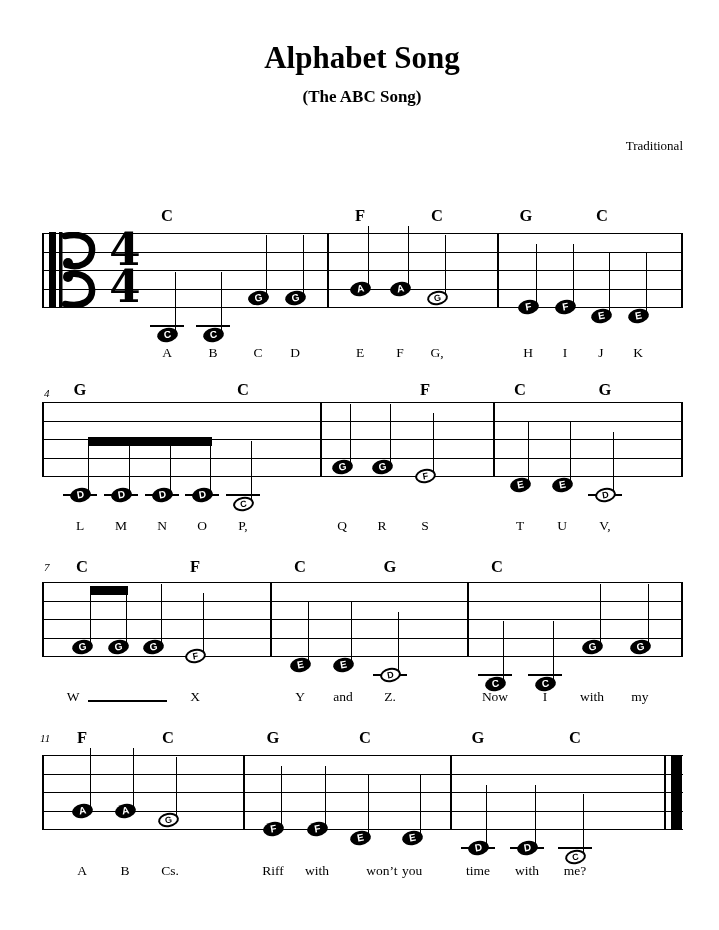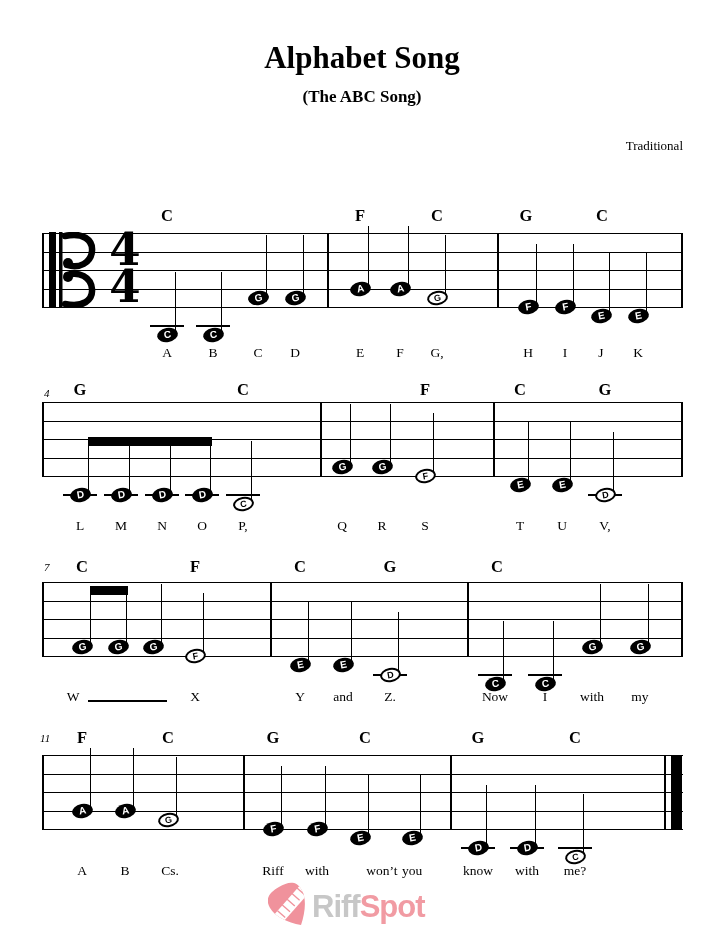--- a/index.html
+++ b/index.html
@@ -333,40 +333,19 @@
       <div class="chord" style="left: 365px; top: 728px;">C</div>
       <div class="chord" style="left: 478px; top: 728px;">G</div>
       <div class="chord" style="left: 575px; top: 728px;">C</div>
       <div class="lyric" style="left: 82px; top: 863px;">A</div>
       <div class="lyric" style="left: 125px; top: 863px;">B</div>
       <div class="lyric" style="left: 170px; top: 863px;">Cs.</div>
       <div class="lyric" style="left: 273px; top: 863px;">Riff</div>
       <div class="lyric" style="left: 317px; top: 863px;">with</div>
       <div class="lyric" style="left: 382px; top: 863px;">won’t</div>
       <div class="lyric" style="left: 412px; top: 863px;">you</div>
-      <div class="lyric" style="left: 478px; top: 863px;">know</div>
+      <div class="lyric" style="left: 478px; top: 863px;">time</div>
       <div class="lyric" style="left: 527px; top: 863px; font-family: Liberation Serif, serif;">with</div>
       <div class="lyric" style="left: 575px; top: 863px;">me?</div>
       <div class="mnum" style="left: 40px; top: 732px;">11</div>
     </div>
 
-  <div class="logo">
-    <svg width="44" height="48" viewBox="0 0 44 50">
-      <defs>
-        <clipPath id="pk">
-          <path d="M22 48 C11 38 3 27 3 16 C3 5 11 2 22 2 C33 2 41 5 41 16 C41 27 33 38 22 48 Z" transform="rotate(-30 22 25)"></path>
-        </clipPath>
-      </defs>
-      <path d="M22 48 C11 38 3 27 3 16 C3 5 11 2 22 2 C33 2 41 5 41 16 C41 27 33 38 22 48 Z" transform="rotate(-30 22 25)" fill="#f0929c"></path>
-      <g clip-path="url(#pk)">
-        <path d="M2 38 L32 4 L41 12 L11 46 Z" fill="#ffffff"></path>
-        <g stroke="#f0929c" stroke-width="1.4">
-          <line x1="9" y1="30" x2="17" y2="37"></line>
-          <line x1="14" y1="24" x2="22" y2="31"></line>
-          <line x1="19" y1="18" x2="27" y2="25"></line>
-          <line x1="24" y1="12" x2="32" y2="19"></line>
-          <line x1="29" y1="6" x2="37" y2="13"></line>
-        </g>
-      </g>
-    </svg>
-    <span class="logo-text"><span style="color: rgb(199, 199, 199);">Riff</span><span style="color: rgb(241, 155, 163);">Spot</span></span>
-  </div>
 </div>
 
 </body></html>

